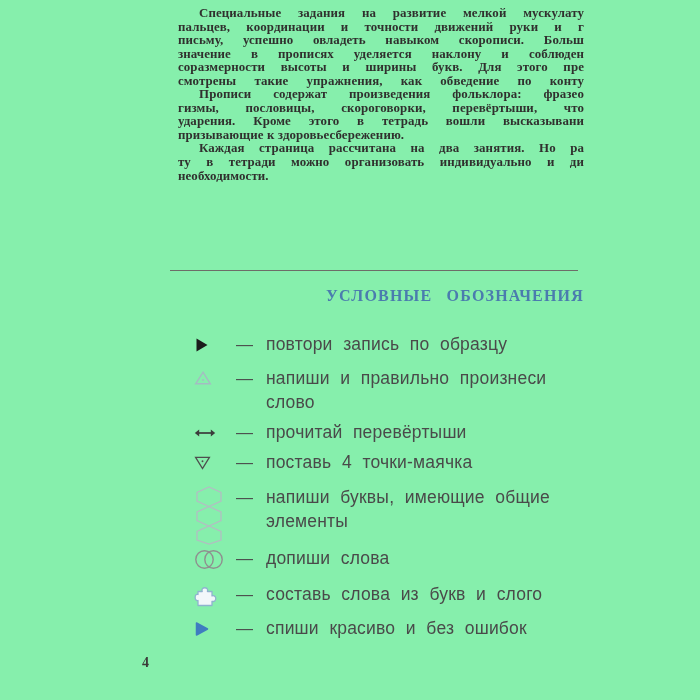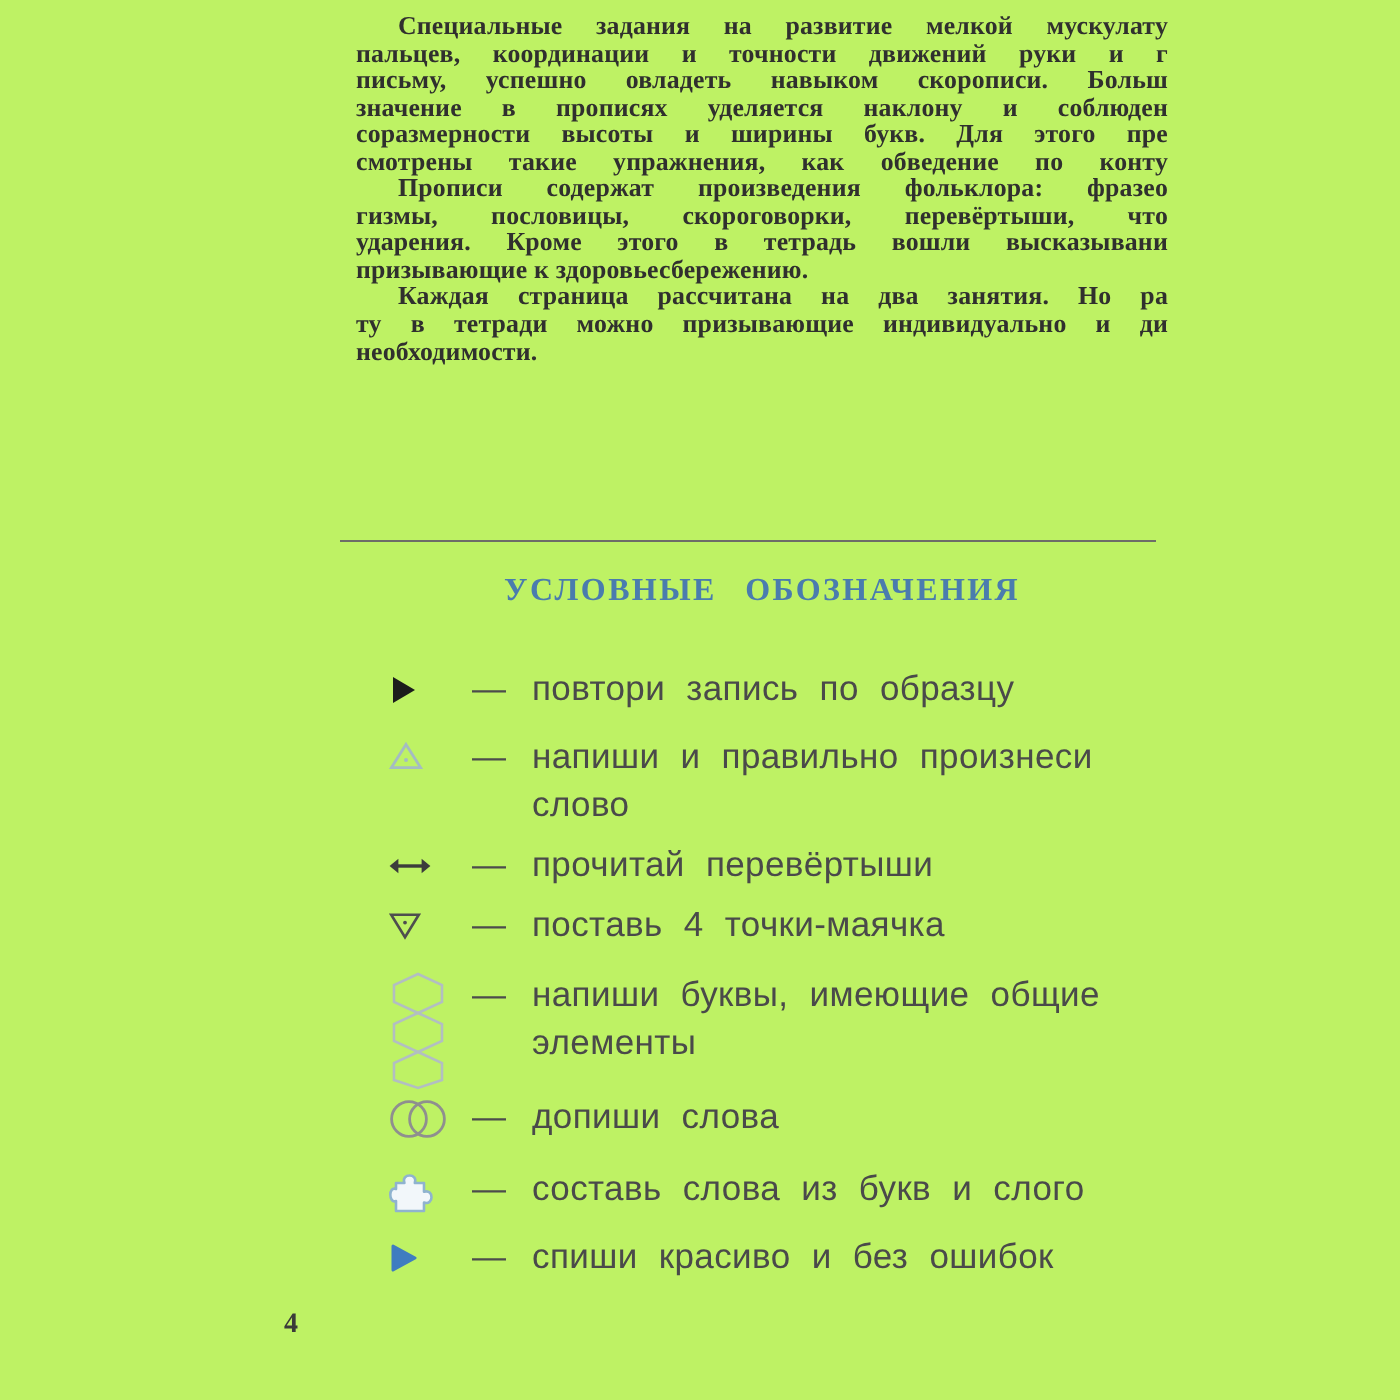--- a/index.html
+++ b/index.html
@@ -2,40 +2,40 @@
 <html><head>
 <meta charset="utf-8">
 <style>
   html,body{margin:0;padding:0;}
   body{
     width:700px;height:700px;
     background:#fbfbf9;
     position:relative;
     overflow:hidden;
   }
-  .page{position:absolute;inset:0;background:#bef264;}
+  .page{position:absolute;inset:0;background:#86efac;}
 
   
   .body-text{
     position:absolute;left:178px;top:7px;width:406px;
     font-family:"Liberation Serif","DejaVu Serif",serif;
     font-weight:bold;
     font-size:12.9px;line-height:13.55px;
     color:#30302e;
     letter-spacing:0.1px;
   }
   .bl{white-space:nowrap;overflow:hidden;}
   .bl.fill{white-space:normal;text-align:justify;text-align-last:justify;}
   .bl.ind{text-indent:21px;}
 
   
   .rule{position:absolute;left:170px;top:270px;width:408px;height:1px;background:#6d6d68;}
   .legend-title{
     position:absolute;left:178px;top:287px;width:406px;margin:0;
-    text-align:center;
+    text-align:right;
     font-family:"Liberation Serif","DejaVu Serif",serif;
     font-weight:bold;font-size:16px;
     letter-spacing:1.2px;word-spacing:9px;
     color:#4a7cae;
   }
 
   
   .legend{position:absolute;left:193px;top:333px;width:400px;}
   .li{display:flex;align-items:center;min-height:24px;}
   .li.top{align-items:flex-start;}
@@ -74,21 +74,21 @@
     <div class="bl fill">пальцев, координации и точности движений руки и г</div>
     <div class="bl fill">письму, успешно овладеть навыком скорописи. Больш</div>
     <div class="bl fill">значение в прописях уделяется наклону и соблюден</div>
     <div class="bl fill">соразмерности высоты и ширины букв. Для этого пре</div>
     <div class="bl fill">смотрены такие упражнения, как обведение по конту</div>
     <div class="bl ind fill">Прописи содержат произведения фольклора: фразео</div>
     <div class="bl fill">гизмы, пословицы, скороговорки, перевёртыши, что</div>
     <div class="bl fill">ударения. Кроме этого в тетрадь вошли высказывани</div>
     <div class="bl">призывающие к здоровьесбережению.</div>
     <div class="bl ind fill">Каждая страница рассчитана на два занятия. Но ра</div>
-    <div class="bl fill">ту в тетради можно призывающие индивидуально и ди</div>
+    <div class="bl fill">ту в тетради можно организовать индивидуально и ди</div>
     <div class="bl">необходимости.</div>
   </div>
 
   <div class="rule"></div>
 
   <h2 class="legend-title">УСЛОВНЫЕ ОБОЗНАЧЕНИЯ</h2>
 
   <div class="legend">
 
     <div class="li mb10">

